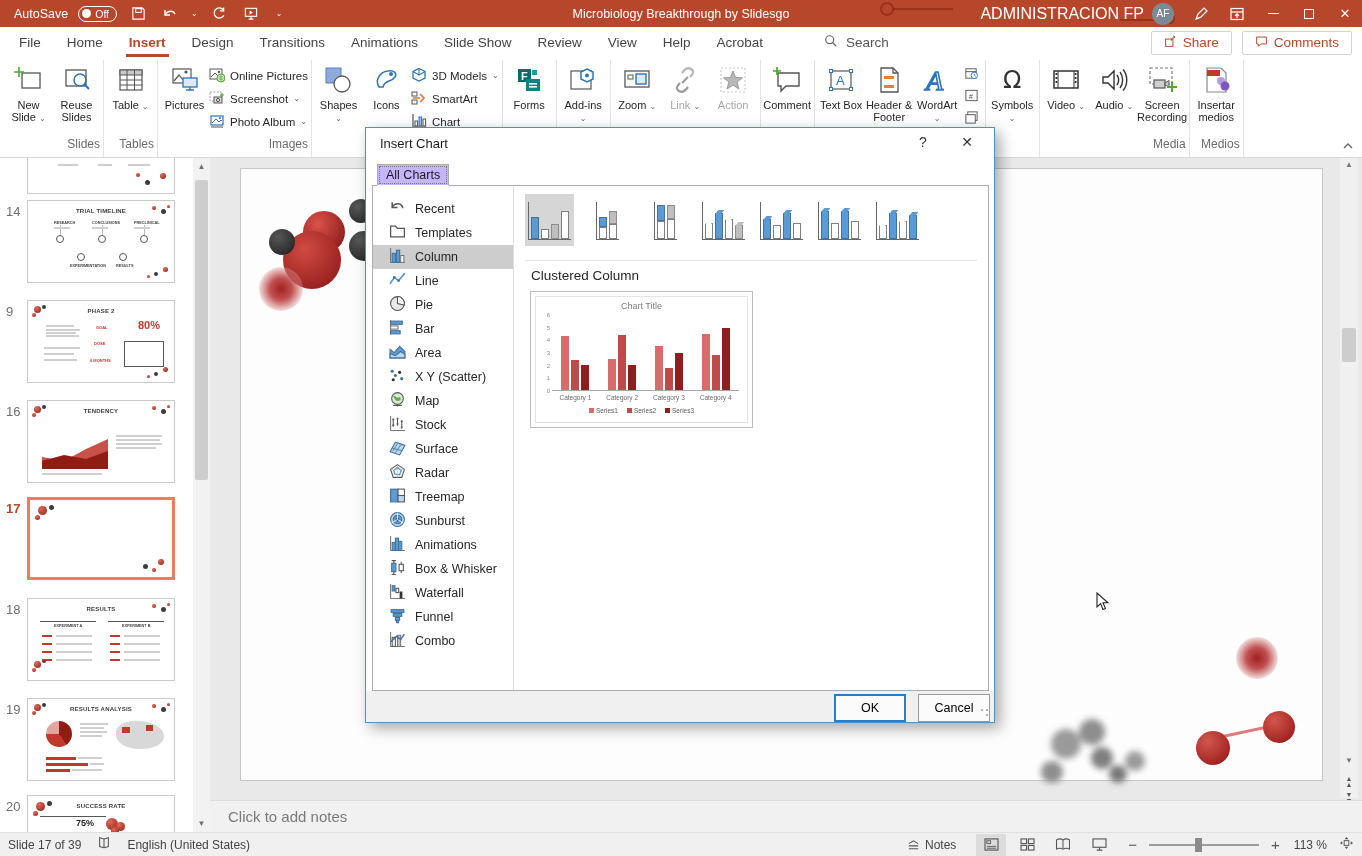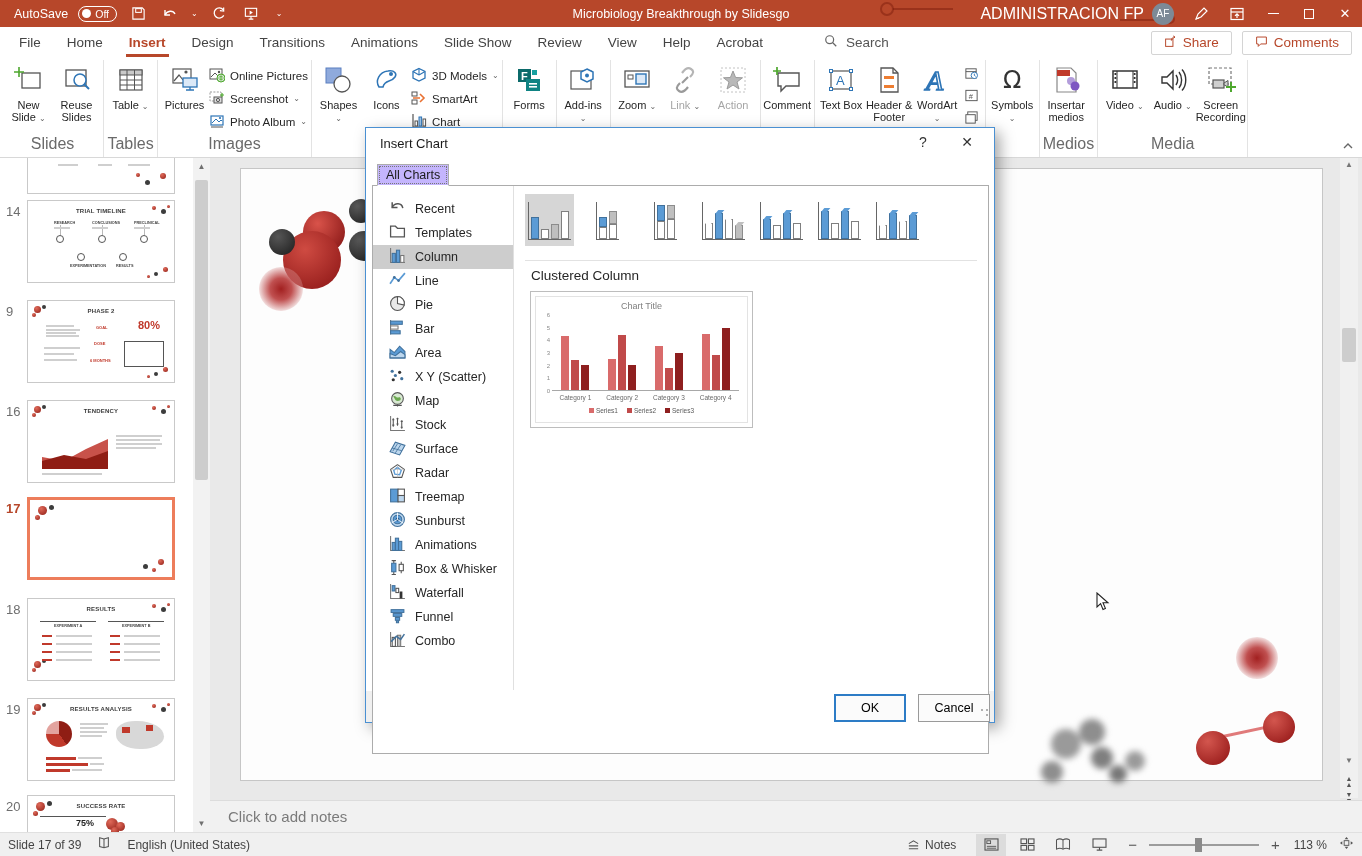--- a/index.html
+++ b/index.html
@@ -31,21 +31,21 @@
   .searchbox{display:flex;align-items:center;gap:8px;color:#555;font-size:13.5px;margin-left:48px}
   .tb-actions{margin-left:auto;display:flex;gap:10px;padding-right:10px}
   .pillbtn{display:flex;align-items:center;gap:6px;border:1px solid #d4d4d4;background:#fff;color:#B7472A;
     font-size:13.5px;padding:3px 12px;border-radius:2px}
 
   
   .ribbon{position:absolute;left:0;top:58px;width:1362px;height:100px;background:#fff;border-bottom:1px solid #d8d8d8;
     display:flex;align-items:stretch;padding:2px 2px 0 2px;z-index:3;overflow:hidden}
   .rgroup{display:flex;flex-direction:column;border-right:1px solid #e3e3e3;padding:0 3px}
   .ritems{display:flex;align-items:flex-start;height:76px;gap:1px}
-  .rglabel{font-size:16px;color:#6a6a6a;text-align:center;height:18px;line-height:16px;white-space:nowrap}
+  .rglabel{font-size:12px;color:#6a6a6a;text-align:right;height:18px;line-height:16px;white-space:nowrap}
   .rbtn{display:flex;flex-direction:column;align-items:center;color:#262626;cursor:default}
   .rbtn.big{width:47px;padding-top:3px}
   .rbtn.big .ricon{height:34px;display:flex;align-items:center;justify-content:center}
   .rbtn.big .rlabel{font-size:11px;text-align:center;line-height:12px;margin-top:2px}
   .rbtn.disabled{color:#a5a5a5}
   .rstack{display:flex;flex-direction:column;justify-content:flex-start;gap:4px;padding-top:6px}
   .rbtn.small{flex-direction:row;align-items:center;gap:5px;font-size:11.5px;height:19px;white-space:nowrap}
   .rminicol{display:flex;flex-direction:column;gap:3px;padding-top:4px}
   .rmini{width:20px;height:19px;display:flex;align-items:center;justify-content:center}
   .chev{font-size:8px;color:#666;line-height:8px}
@@ -91,21 +91,21 @@
   .zoomthumb{position:absolute;left:46px;top:-6px;width:7px;height:14px;background:#8a8a8a}
 
   
   .dialog{position:absolute;left:365px;top:127px;width:630px;height:596px;background:#fff;border:1px solid #4A90D2;
     box-shadow:5px 5px 14px rgba(0,0,0,.35);z-index:10;font-size:12.5px;color:#1a1a1a}
   .dlg-title{position:absolute;left:14px;top:8px;font-size:13px}
   .dlg-help{position:absolute;right:58px;top:6px;width:26px;text-align:center;font-size:14px;color:#333}
   .dlg-close{position:absolute;right:12px;top:6px;width:30px;text-align:center;font-size:14px;color:#333}
   .dlg-tab{position:absolute;left:11px;top:36px;height:22px;padding:3px 8px;background:#c4b5fd;
     border:1px solid #acacac;border-bottom:1px solid #fff;z-index:2;font-size:12.5px;outline:1px dotted #777;outline-offset:-3px}
-  .dlg-frame{position:absolute;left:6px;top:57px;width:617px;height:569px;border:1px solid #acacac;background:#fff}
+  .dlg-frame{position:absolute;left:6px;top:57px;width:617px;height:506px;border:1px solid #acacac;background:#fff}
   .dlg-botstrip{position:absolute;left:0;top:563px;width:628px;height:31px;background:#f0f0f0}
   .typelist{position:absolute;left:0;top:0;width:141px;height:504px;border-right:1px solid #e0e0e0;padding-top:11px;background:#fff}
   .titem{display:flex;align-items:center;gap:9px;height:24px;padding-left:16px;font-size:12.5px;color:#262626}
   .titem.sel{background:#cdcdcd}
   .titem svg{flex:0 0 auto}
   .subrow{position:absolute;left:152px;top:8px;display:flex;gap:9px}
   .subic{width:49px;height:52px;display:flex;align-items:flex-end;justify-content:center;padding:4px 5px 6px 5px}
   .subic.sel{background:#d6d6d6}
   .sbars{display:flex;align-items:flex-end;gap:2px;border-left:1px solid #666;border-bottom:1px solid #666;padding:0 2px;height:38px}
   .sbar{width:8px;border:1px solid #7f7f7f;background:#fff}
@@ -539,36 +539,20 @@
         <div class="rlabel">Symbols <span class="chev">⌄</span></div>
           </div>
         </div>
     <div class="rglabel"></div>
       </div>
       <div class="rgroup">
     <div class="ritems">
           <div class="rbtn big">
         <div class="ricon">
               <svg width="30" height="30" viewBox="0 0 30 30">
-                <path d="M6 3 H20 L25 8 V27 H6 Z" fill="#fff" stroke="#888" stroke-width="1.2"></path>
-                <rect x="6" y="5" width="13" height="6" fill="#C0392B"></rect>
-                <circle cx="20" cy="16" r="4" fill="#b39ddb"></circle>
-                <circle cx="24" cy="21" r="4.5" fill="#7e57c2"></circle>
-              </svg>
-            </div>
-        <div class="rlabel">Insertar medios</div>
-          </div>
-        </div>
-    <div class="rglabel">Medios</div>
-      </div>
-      <div class="rgroup">
-    <div class="ritems">
-          <div class="rbtn big">
-        <div class="ricon">
-              <svg width="30" height="30" viewBox="0 0 30 30">
                 <rect x="3" y="6" width="24" height="17" fill="#fff" stroke="#333" stroke-width="1.5"></rect>
                 <path d="M7 6 V23 M23 6 V23" stroke="#333"></path>
                 <rect x="4.5" y="8" width="1.8" height="2" fill="#333"></rect>
                 <rect x="4.5" y="12" width="1.8" height="2" fill="#333"></rect>
                 <rect x="4.5" y="16" width="1.8" height="2" fill="#333"></rect>
                 <rect x="23.7" y="8" width="1.8" height="2" fill="#333"></rect>
                 <rect x="23.7" y="12" width="1.8" height="2" fill="#333"></rect>
                 <rect x="23.7" y="16" width="1.8" height="2" fill="#333"></rect>
               </svg>
             </div>
@@ -589,20 +573,36 @@
                 <rect x="3" y="3" width="22" height="16" fill="none" stroke="#777" stroke-dasharray="3 2" stroke-width="1.2"></rect>
                 <rect x="7" y="15" width="11" height="8" fill="#cfcfcf" stroke="#555" stroke-width="1.2"></rect>
                 <path d="M18 18 L22 15.5 V22 L18 19.8 Z" fill="#cfcfcf" stroke="#555"></path>
                 <path d="M25 17 V27 M20 22 H30" stroke="#4EA72E" stroke-width="2"></path>
               </svg>
             </div>
         <div class="rlabel">Screen Recording</div>
           </div>
         </div>
     <div class="rglabel">Media</div>
+      </div>
+      <div class="rgroup">
+    <div class="ritems">
+          <div class="rbtn big">
+        <div class="ricon">
+              <svg width="30" height="30" viewBox="0 0 30 30">
+                <path d="M6 3 H20 L25 8 V27 H6 Z" fill="#fff" stroke="#888" stroke-width="1.2"></path>
+                <rect x="6" y="5" width="13" height="6" fill="#C0392B"></rect>
+                <circle cx="20" cy="16" r="4" fill="#b39ddb"></circle>
+                <circle cx="24" cy="21" r="4.5" fill="#7e57c2"></circle>
+              </svg>
+            </div>
+        <div class="rlabel">Insertar medios</div>
+          </div>
+        </div>
+    <div class="rglabel">Medios</div>
       </div>
     </div>
   <div class="ribbon-collapse">
     <svg width="12" height="10" viewBox="0 0 12 10">
         <path d="M2 8 L6 4 L10 8" fill="none" stroke="#666" stroke-width="1.4"></path>
       </svg>
   </div>
 
   <div class="slidepanel" id="slidepanel">
       <div class="thumb" style="top:0;height:36px;border-top:none">

